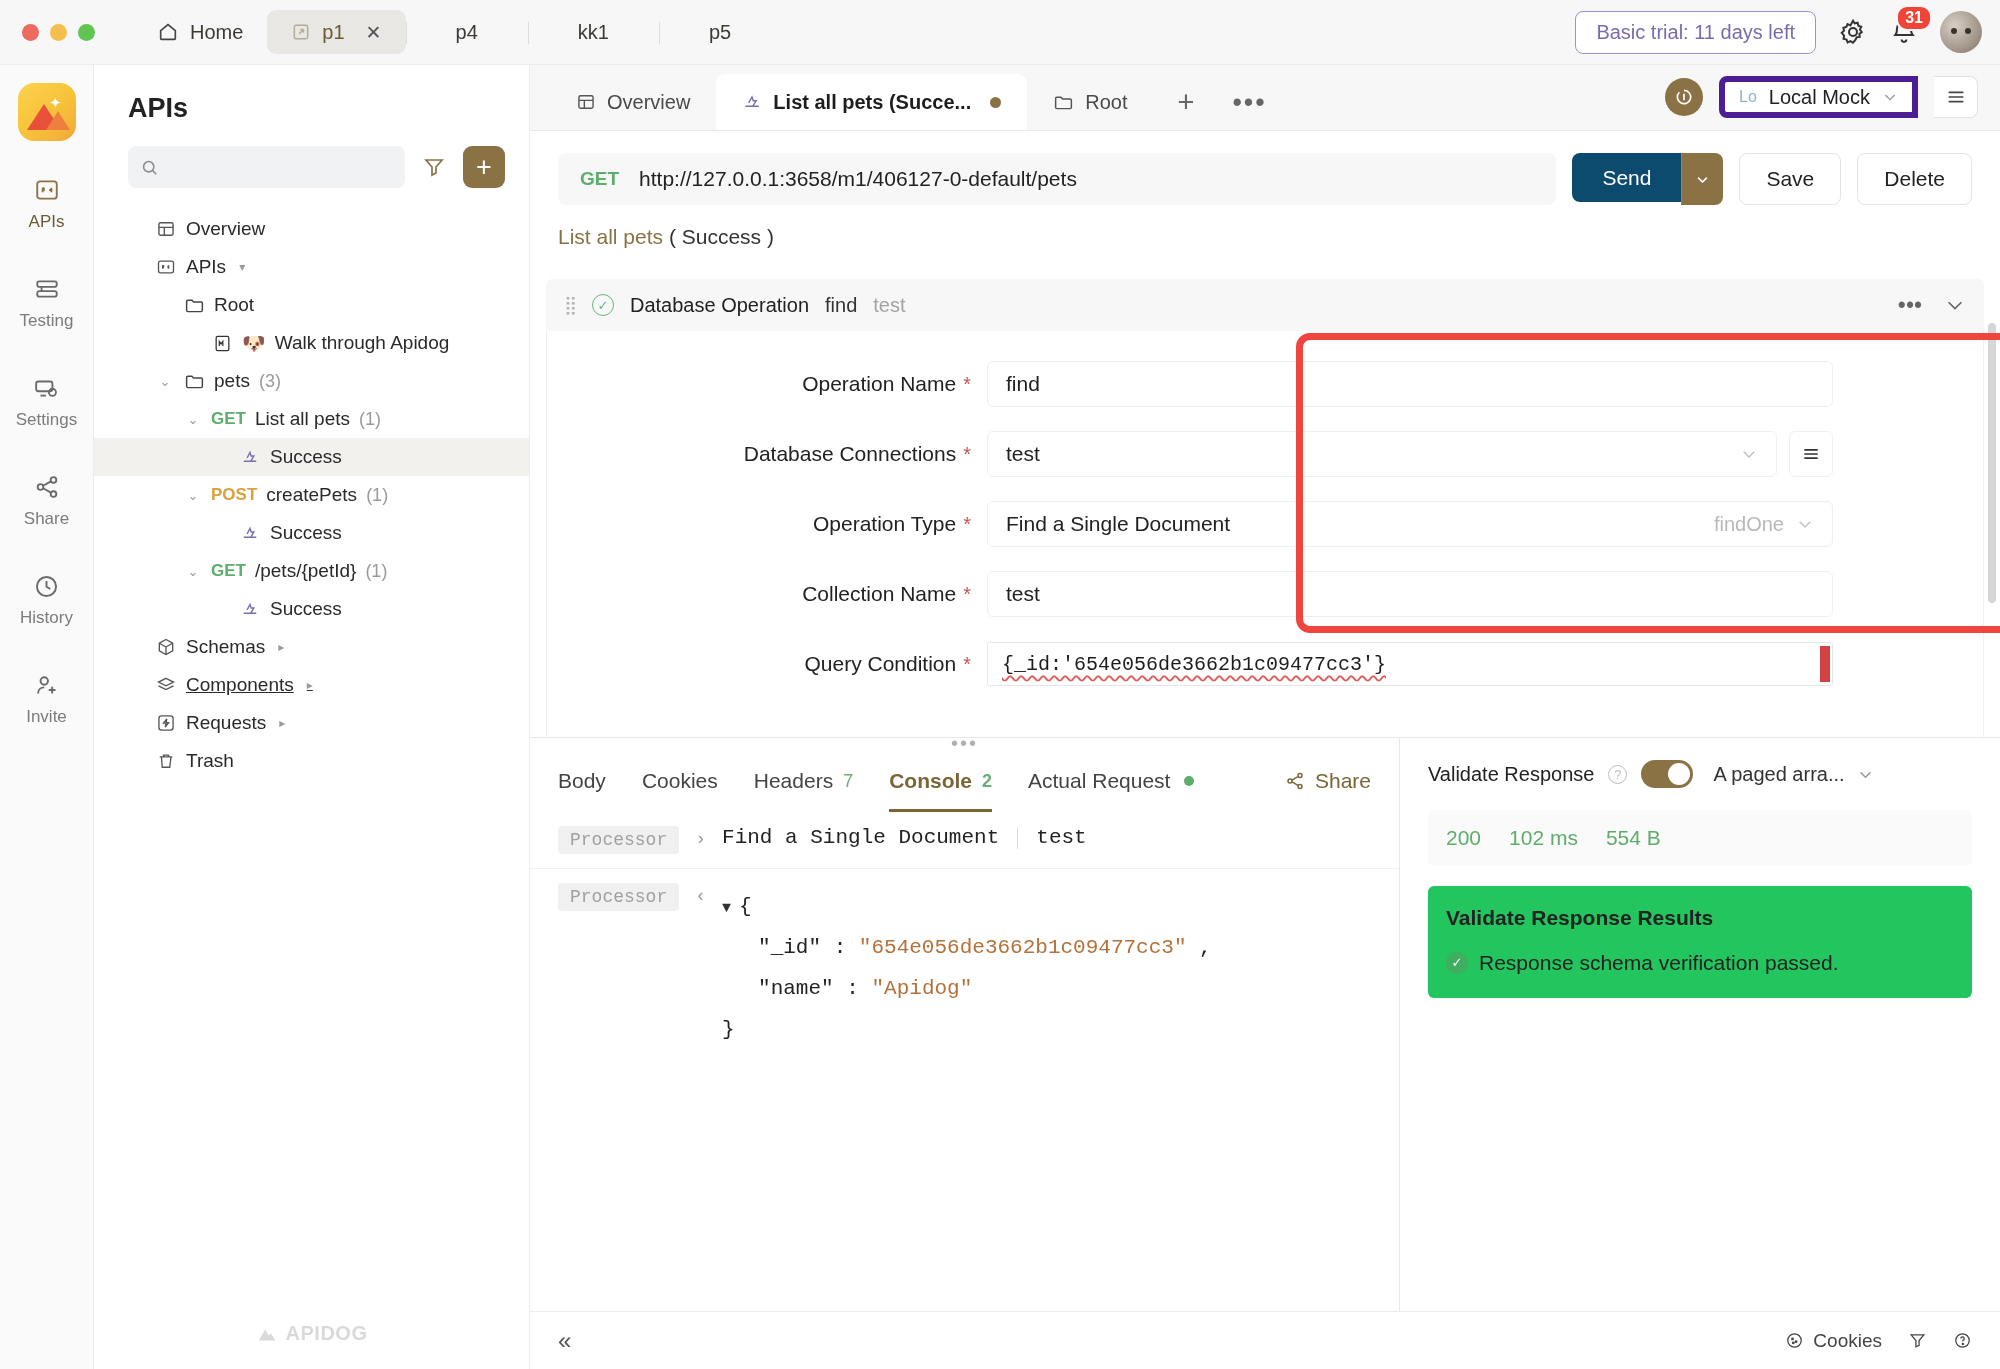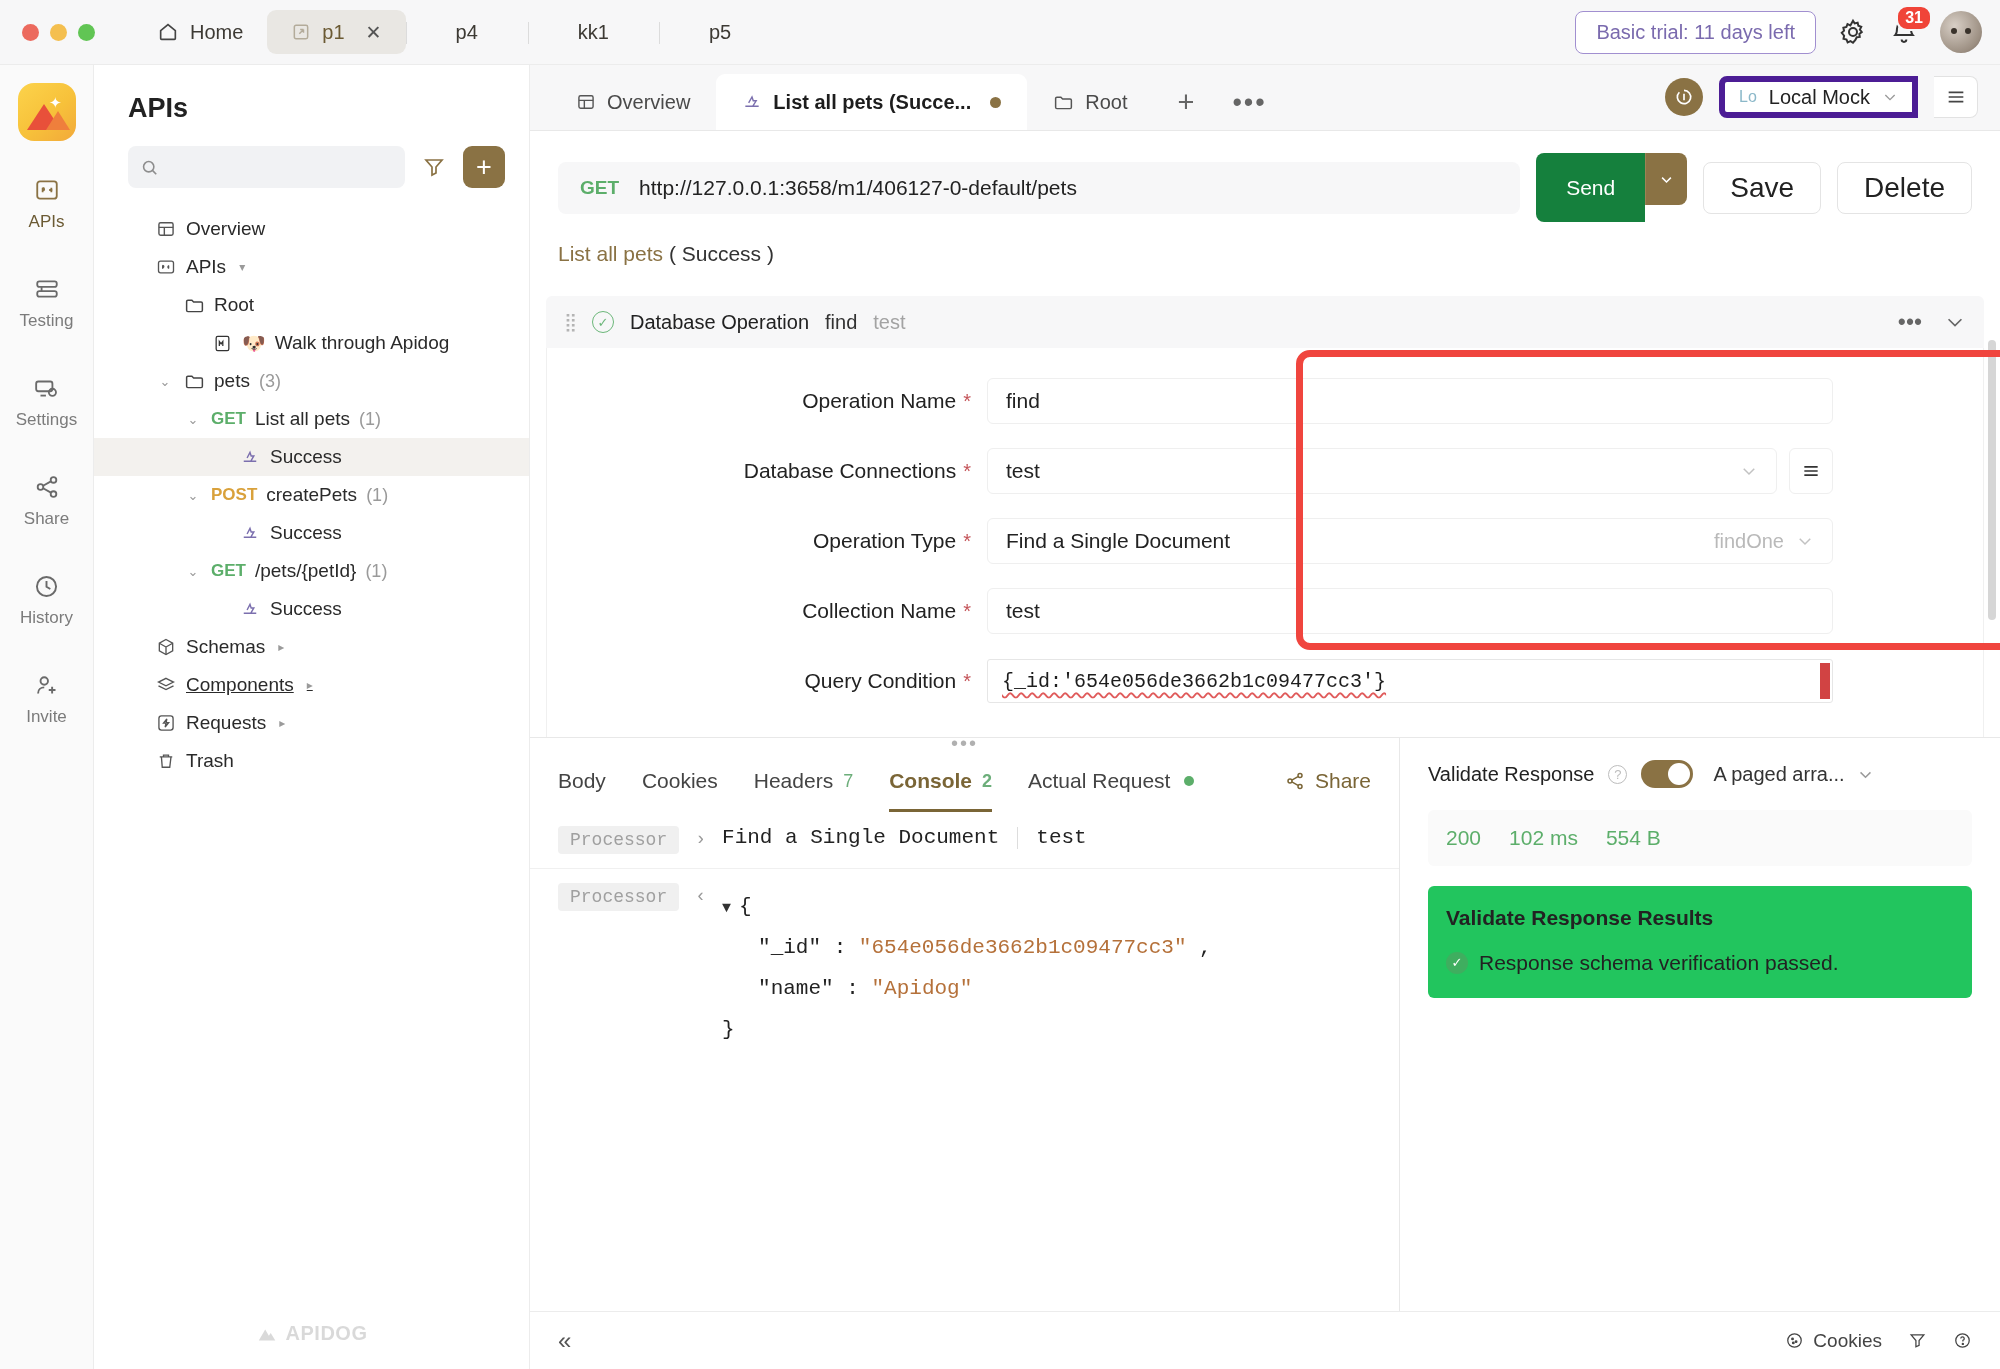--- a/index.html
+++ b/index.html
@@ -181,31 +181,31 @@
   }
 
   .urlrow { display: flex; align-items: center; gap: 16px; padding: 22px 28px 0 28px; }
   .urlbox {
     flex: 1; height: 52px; background: #f7f7f8; border-radius: 8px;
     display: flex; align-items: center; gap: 20px; padding: 0 22px;
     font-size: 21px; color: #222;
   }
   .urlbox .m { color: #5cae6a; font-weight: 700; font-size: 19px; }
   .btn-send {
-    height: 69px; background: #15803d; color: #fff; border-radius: 8px 0 0 8px;
+    height: 49px; background: #0c4a6e; color: #fff; border-radius: 8px 0 0 8px;
     display: flex; align-items: center; padding: 0 30px; font-size: 21px; cursor: pointer;
   }
   .btn-send-caret {
     height: 52px; width: 42px; background: #8a7244; color: #fff;
     border-radius: 0 8px 8px 0; display: flex; align-items: center; justify-content: center;
     border-left: 1px solid #9b8355; font-size: 15px; cursor: pointer;
   }
   .btn-plain {
     height: 52px; border: 1px solid #e4e4e4; border-radius: 8px; background: #fff;
-    display: flex; align-items: center; padding: 0 26px; font-size: 28px; color: #222; cursor: pointer;
+    display: flex; align-items: center; padding: 0 26px; font-size: 21px; color: #222; cursor: pointer;
   }
 
   .bread { padding: 20px 0 14px 28px; font-size: 21px; }
   .bread .nm { color: #8a7244; }
   .bread .sc { color: #333; }
 
   
   .editor-area { position: relative; flex: 1 1 auto; min-height: 0; overflow: hidden; }
 
   .op-header {

